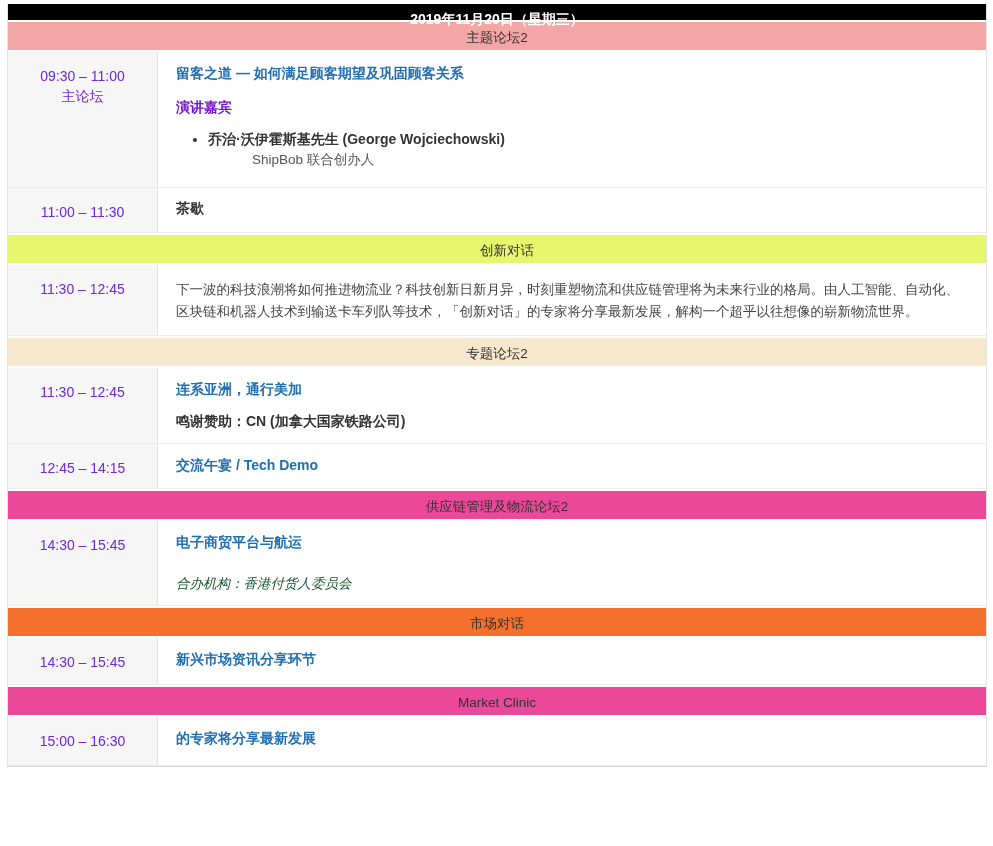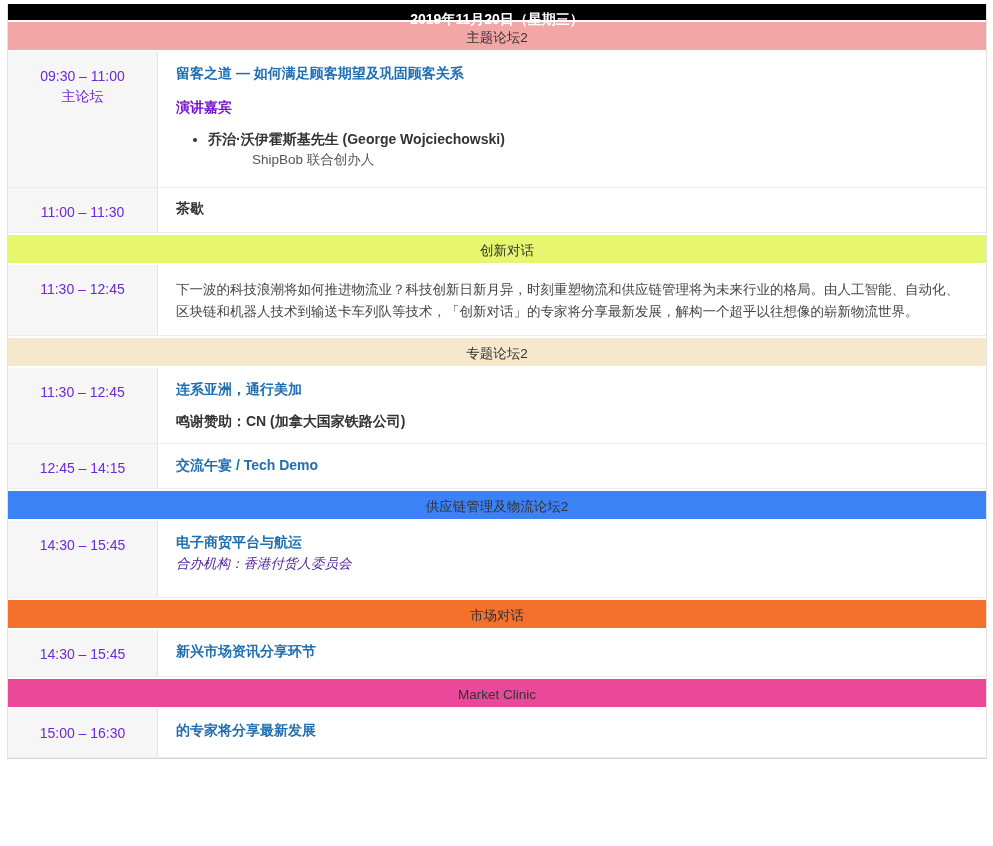--- a/index.html
+++ b/index.html
@@ -34,21 +34,21 @@
     text-align: center;
     font-weight: normal;
     font-size: 13.5px;
     color: #333333;
     border-top: 2px solid #ffffff;
     border-bottom: 2px solid #ffffff;
   }
   .band-pink   { background: #f3a6a6; }
   .band-yellow { background: #e6f76d; padding-left: 20px; }
   .band-wheat  { background: #f6e8cd; }
-  .band-green  { background: #3b82f6; }
+  .band-green  { background: #ec4899; }
   .band-orange { background: #f4702c; }
   .band-salmon { background: #ec4899; }
   
   .row {
     display: flex;
     background: #ffffff;
     border-bottom: 1px solid #ececec;
   }
   .time-cell {
     flex: none;
@@ -98,23 +98,23 @@
   ul.speakers li { line-height: 1.5; }
   .speaker-name { font-weight: bold; color: #333333; font-size: 14px; }
   .speaker-role { color: #555555; margin-left: 44px; }
   .sponsor-note {
     margin-top: 15px;
     font-weight: bold;
     color: #333333;
     font-size: 14px;
   }
   .organizer-note {
-    margin-top: 4px;
+    margin-top: 24px;
     font-style: italic;
-    color: #4c1d95;
+    color: #14532d;
   }
   
   .r2 { min-height: 42px; }
   .r3 { min-height: 62px; }
   .r4 { min-height: 71px; }
   .r5 { min-height: 44px; }
   .r6 { min-height: 77px; }
   .r7 { min-height: 47px; }
   .r8 { min-height: 49px; }
 </style>

